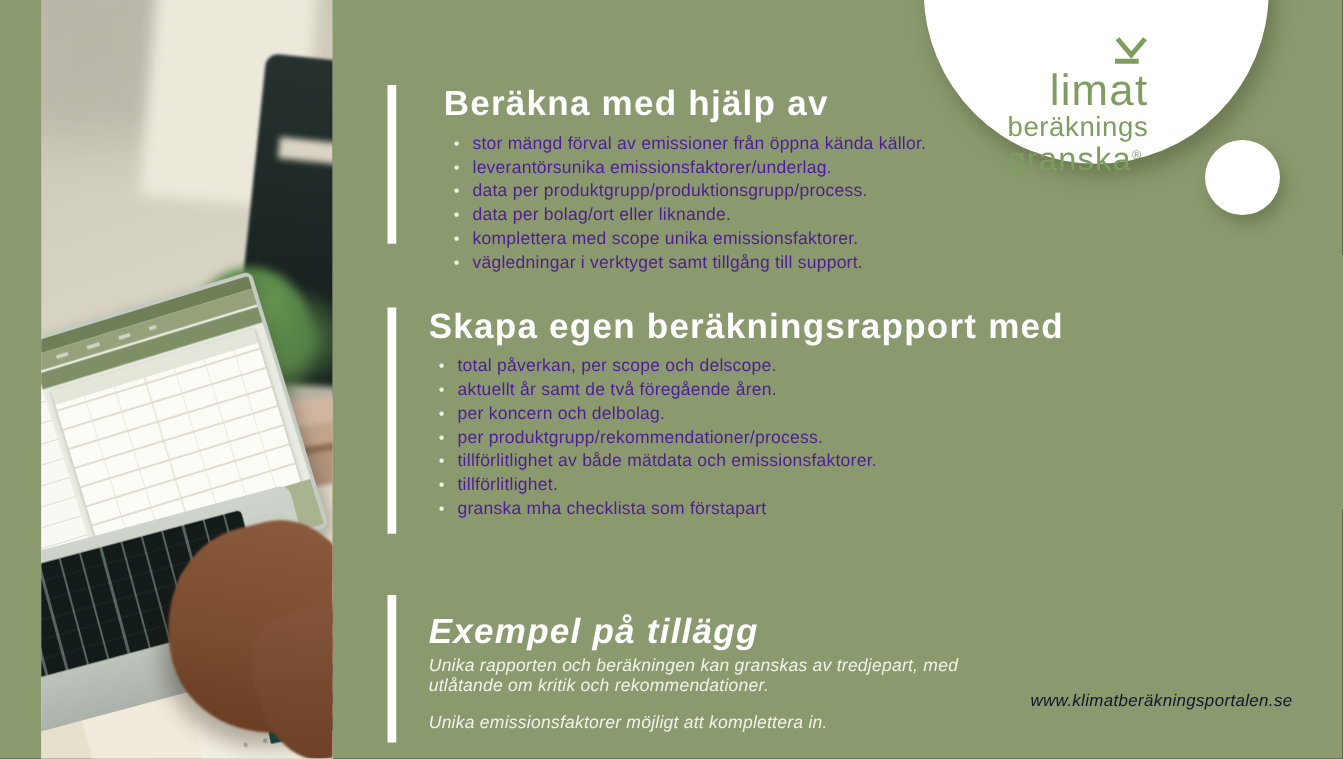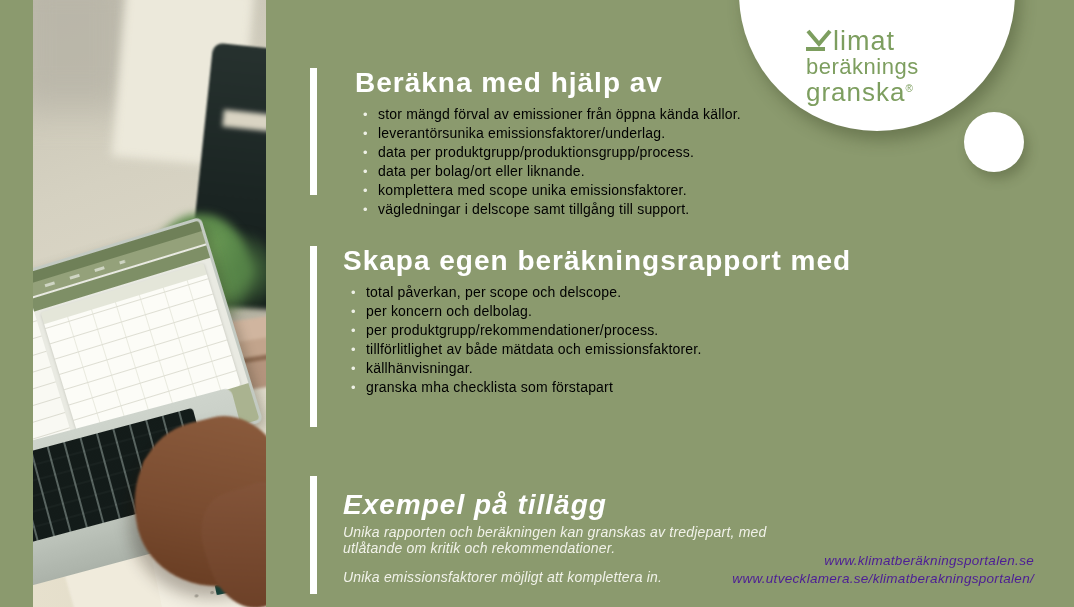--- a/index.html
+++ b/index.html
@@ -73,42 +73,42 @@
            border-radius:52% 40% 32% 60% / 58% 46% 34% 50%;
            box-shadow:-8px 10px 16px rgba(30,18,8,.3);filter:blur(.8px);}
   .ph-wrist{right:-30px;top:488px;width:90px;height:120px;transform:rotate(-18deg);
             background:linear-gradient(200deg,#84553a,#6b3f26);border-radius:40% 20% 10% 45%;filter:blur(1px);}
   
   .logo-circle{position:absolute;left:739px;top:-145px;width:276px;height:276px;border-radius:50%;
                background:#fff;box-shadow:5px 9px 16px rgba(55,65,35,.38);}
   .circle-small{position:absolute;left:964px;top:112px;width:60px;height:60px;border-radius:50%;
                 background:#fff;box-shadow:4px 7px 12px rgba(55,65,35,.32);}
   .logo-text{position:absolute;left:806px;top:27px;color:#7d9e5f;line-height:1;}
-  .logo-l1{display:flex;align-items:flex-end;font-size:27px;letter-spacing:1px;}
+  .logo-l1{display:flex;align-items:flex-end;font-size:35px;letter-spacing:1px;flex-direction:column;}
   .logo-l1 svg{margin:1px 1px 0 0;display:block;}
   .logo-l2{font-size:22px;letter-spacing:.5px;margin-top:1px;}
   .logo-l3{font-size:26px;letter-spacing:1px;margin-top:1px;}
   .logo-l3 sup{font-size:10px;vertical-align:9px;letter-spacing:0;}
   
   .sec{position:absolute;left:310px;color:#fff;}
   .sec .bar{position:absolute;left:0;top:0;width:7px;background:#fff;}
   .sec .content{margin-left:33px;}
   .sec h2{margin:0;font-size:28px;font-weight:bold;letter-spacing:1px;line-height:1.05;white-space:nowrap;}
   .sec ul{list-style:none;margin:8px 0 0 0;padding:0 0 0 23px;}
-  .sec li{position:relative;font-size:14px;line-height:19px;color:#000000;letter-spacing:.2px;white-space:nowrap;}
+  .sec li{position:relative;font-size:14px;line-height:19px;color:#4c1d95;letter-spacing:.2px;white-space:nowrap;}
   .sec li::before{content:"\2022";position:absolute;left:-15px;top:0;font-size:13px;color:#eef0e6;}
   .sec p{margin:5px 0 0 0;font-size:14px;line-height:16px;color:#f1f2e9;max-width:455px;letter-spacing:.2px;}
   .sec p.second{margin-top:13px;}
   .sec1{top:68px;padding-left:12px;}  .sec1 .bar{height:127px;}
   .sec2{top:246px;} .sec2 .bar{height:181px;}
   .sec3{top:476px;font-style:italic;} .sec3 .bar{height:118px;}
   .sec3 h2{margin-top:14px;}
   
   .footer{position:absolute;right:40px;top:552px;text-align:right;font-style:italic;
-          font-size:13.5px;line-height:17.5px;color:#4c1d95;letter-spacing:.3px;}
+          font-size:13.5px;line-height:17.5px;color:#0f172a;letter-spacing:.3px;}
   .footer div{cursor:pointer;}
 </style>
 </head>
 <body>
 
 <div class="slide">
 
   <div class="photo">
     <div class="ph-dim"></div>
     <div class="ph-window"></div>
@@ -168,47 +168,47 @@
   <section class="sec sec1">
     <div class="bar"></div>
     <div class="content">
       <h2>Beräkna med hjälp av</h2>
       <ul>
         <li>stor mängd förval av emissioner från öppna kända källor.</li>
         <li>leverantörsunika emissionsfaktorer/underlag.</li>
         <li>data per produktgrupp/produktionsgrupp/process.</li>
         <li>data per bolag/ort eller liknande.</li>
         <li>komplettera med scope unika emissionsfaktorer.</li>
-        <li>vägledningar i delscope samt tillgång till support.</li>
+        <li>vägledningar i verktyget samt tillgång till support.</li>
       </ul>
     </div>
   </section>
 
   <section class="sec sec2">
     <div class="bar"></div>
     <div class="content">
       <h2>Skapa egen beräkningsrapport med</h2>
       <ul>
         <li>total påverkan, per scope och delscope.</li>
+        <li>aktuellt år samt de två föregående åren.</li>
         <li>per koncern och delbolag.</li>
         <li>per produktgrupp/rekommendationer/process.</li>
         <li>tillförlitlighet av både mätdata och emissionsfaktorer.</li>
-        <li>källhänvisningar.</li>
+        <li>tillförlitlighet.</li>
         <li>granska mha checklista som förstapart</li>
       </ul>
     </div>
   </section>
 
   <section class="sec sec3">
     <div class="bar"></div>
     <div class="content">
       <h2>Exempel på tillägg</h2>
       <p>Unika rapporten och beräkningen kan granskas av tredjepart, med utlåtande om kritik och rekommendationer.</p>
       <p class="second">Unika emissionsfaktorer möjligt att komplettera in.</p>
     </div>
   </section>
 
   <div class="footer">
     <div>www.klimatberäkningsportalen.se</div>
-    <div>www.utvecklamera.se/klimatberakningsportalen/</div>
   </div>
 
 </div>
 
 </body></html>

